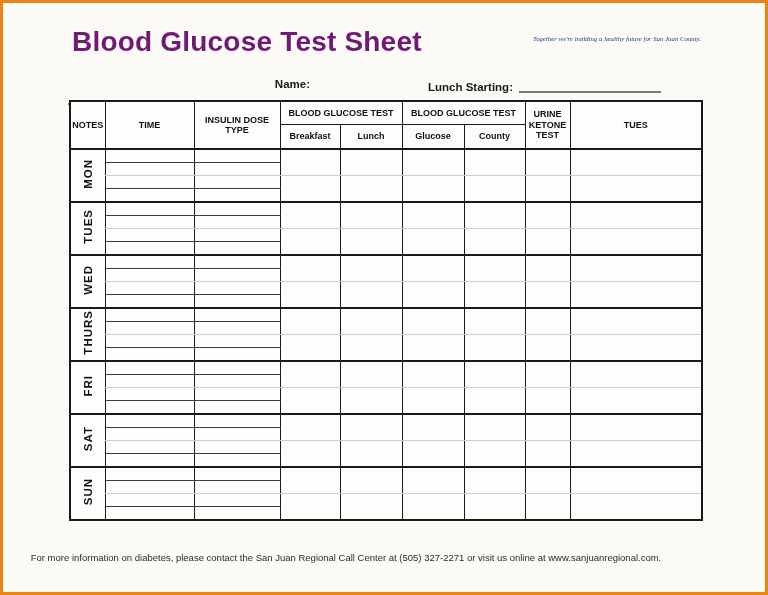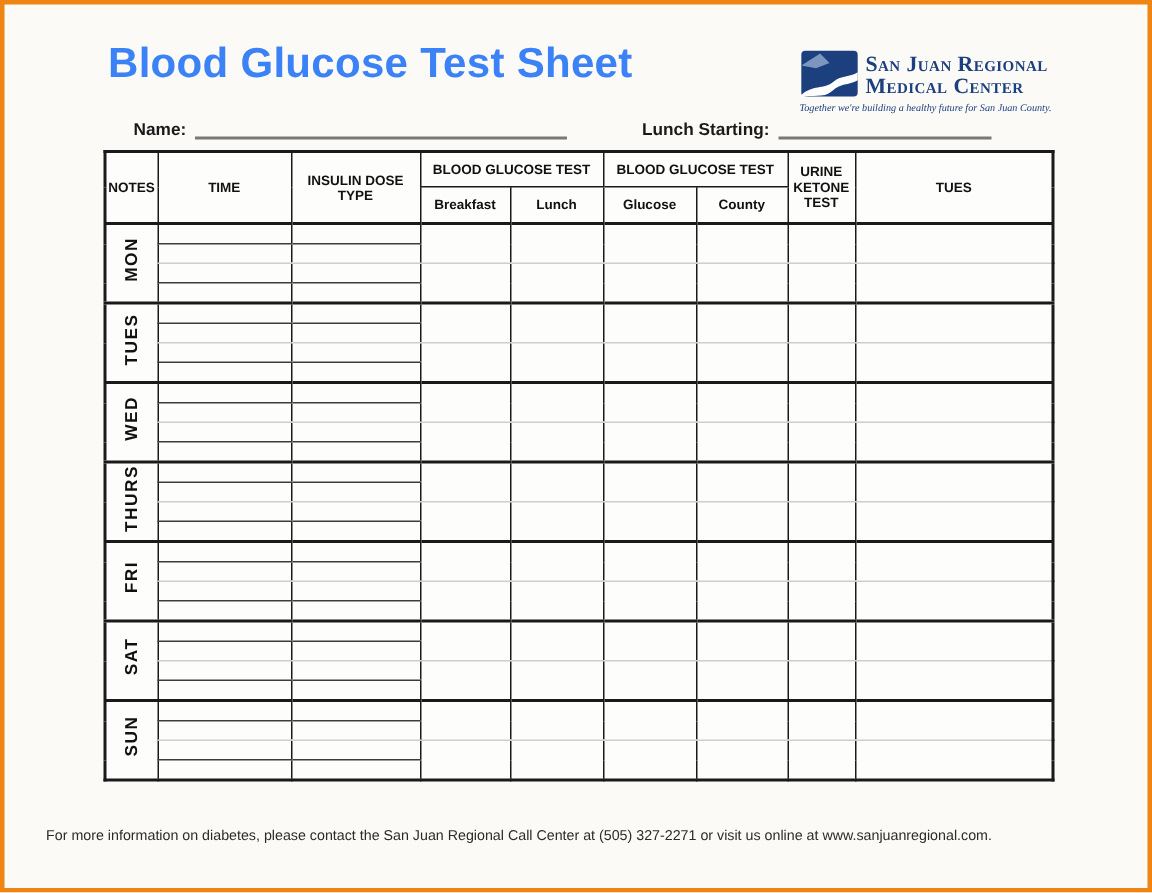--- a/index.html
+++ b/index.html
@@ -8,38 +8,38 @@
     font-family:"Liberation Sans", sans-serif;
     background:#fbfaf7; overflow:hidden;
   }
   .frame {
     position:absolute; inset:0; border:3px solid #ee8412;
     box-sizing:border-box; pointer-events:none; z-index:50;
   }
   
   .page-title {
     position:absolute; left:72px; top:26px;
-    font-size:28px; font-weight:bold; color:#3b82f6; letter-spacing:0.2px;
+    font-size:28px; font-weight:bold; color:#701a75; letter-spacing:0.2px;
   }
   
   .logo { position:absolute; left:533px; top:33px; width:178px; }
   .logo-row { display:flex; align-items:flex-start; }
   .logo-icon { width:40px; height:34px; margin-right:4px; flex:none; }
   .logo-name {
     font-family:"Liberation Serif", serif; font-variant:small-caps;
     color:#1c3f7e; font-size:14.5px; line-height:1.0; font-weight:600;
     letter-spacing:0.3px; padding-top:3px;
   }
   .logo-tagline {
     font-family:"Liberation Serif", serif; font-style:italic;
     color:#1c3f7e; font-size:6.8px; margin-top:2px; white-space:nowrap;
   }
   
   .field { position:absolute; display:flex; align-items:flex-end; }
-  .field-name { left:89px; top:78px; }
+  .field-name { left:68px; top:78px;flex-direction:column; }
   .field-week { left:428px; top:78px; }
   .field-label { font-size:11.5px; font-weight:bold; color:#1a1a1a; margin-right:6px; }
   .field-line { border-bottom:2px solid #787878; height:13px; min-width:10px; }
   .field-name .field-line { width:248px; }
   .field-week .field-line { width:142px; }
   
   table.sheet {
     position:absolute; left:69px; top:100px;
     border-collapse:collapse; table-layout:fixed;
     width:632px; background:#fdfdfc;
@@ -71,31 +71,20 @@
   }
 </style>
 </head>
 <body>
 
 <div class="frame"></div>
 
 <div class="page-title">Blood Glucose Test Sheet</div>
 
 <div class="logo">
-  <div class="logo-row">
-    <svg class="logo-icon" viewBox="0 0 44 38" xmlns="http://www.w3.org/2000/svg">
-      <rect x="1" y="1" width="42" height="34" rx="3" fill="#1c3f7e"></rect>
-      <path d="M1 12 L15 3 L22 10 L12 14 Z" fill="#7d96bf"></path>
-      <path d="M1 34 C9 26 18 30 25 24 C31 19 37 21 43 17 L43 23 C36 27 30 25 24 31 C17 37 9 33 1 36 Z" fill="#ffffff"></path>
-    </svg>
-    <div class="logo-name">
-      <div>San Juan Regional</div>
-      <div>Medical Center</div>
-    </div>
-  </div>
   <div class="logo-tagline">Together we're building a healthy future for San Juan County.</div>
 </div>
 
 <div class="field field-name">
   <span class="field-label">Name:</span>
   <span class="field-line"></span>
 </div>
 
 <div class="field field-week">
   <span class="field-label">Lunch Starting:</span>

